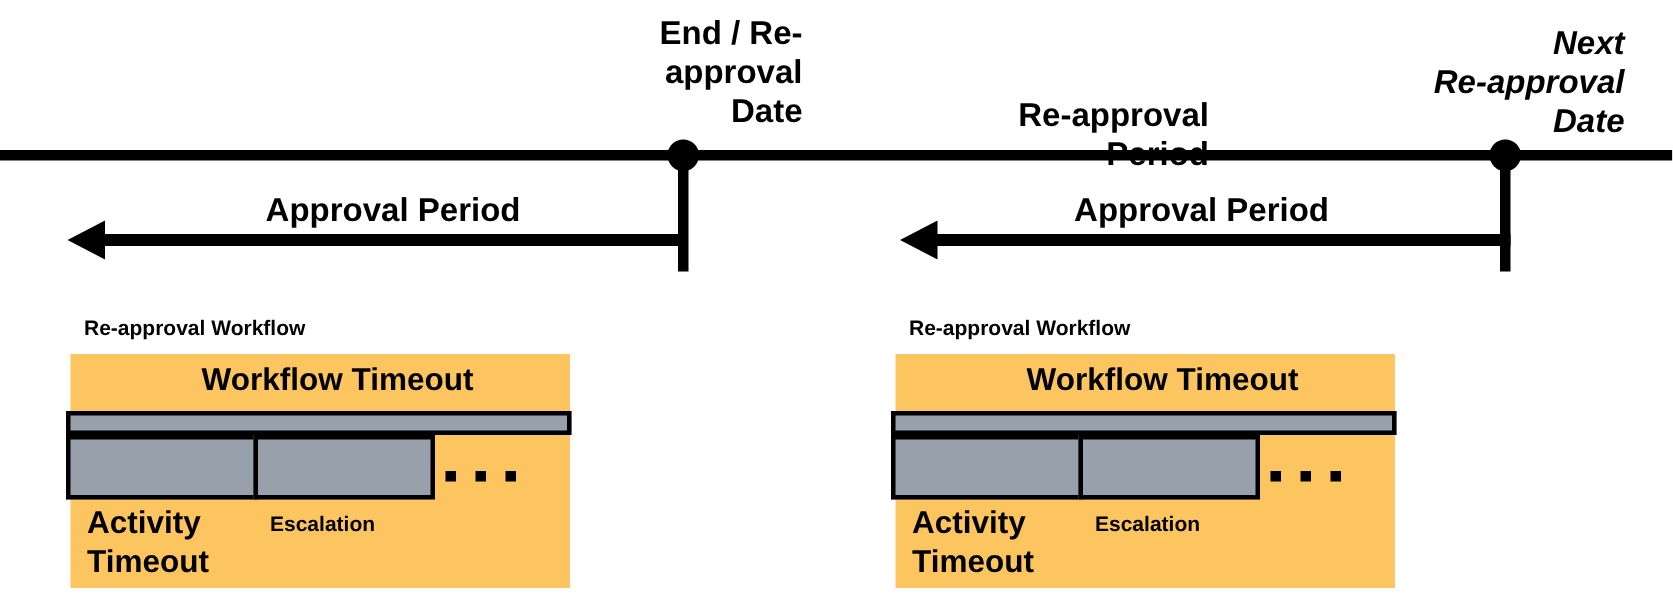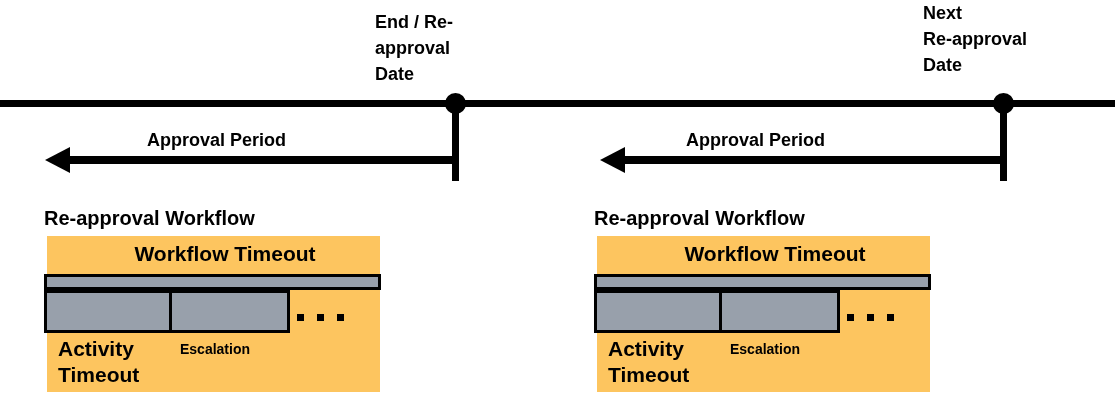--- a/index.html
+++ b/index.html
@@ -1,33 +1,33 @@
 <!DOCTYPE html>
 <html><head>
 <meta charset="utf-8">
 <style>
   html,body{margin:0;padding:0;background:#fff;}
   .stage{
     position:relative;width:1115px;height:408px;background:#ffffff;
     font-family:"Liberation Sans","DejaVu Sans",sans-serif;
     font-weight:bold;color:#000;overflow:hidden;
   }
-  .lbl{position:absolute;font-size:18px;line-height:26px;white-space:pre-line;text-align:left;}
+  .lbl{position:absolute;font-size:22px;line-height:26px;white-space:pre-line;text-align:right;}
   
   .tl-line{position:absolute;left:0;top:100px;width:1115px;height:7px;background:#000;}
   .dot{position:absolute;width:21px;height:21px;border-radius:50%;background:#000;top:93px;}
   .tick{position:absolute;width:7px;height:78px;background:#000;top:103px;}
   
   .shaft{position:absolute;top:156px;height:8px;background:#000;}
   .head{position:absolute;top:147px;width:0;height:0;
         border-top:13px solid transparent;border-bottom:13px solid transparent;
         border-right:25px solid #000;}
   
   .wf{position:absolute;top:205px;width:337px;height:200px;}
-  .wf-title{position:absolute;left:0;top:0;font-size:20px;line-height:26px;white-space:nowrap;}
+  .wf-title{position:absolute;left:12px;top:0;font-size:14px;line-height:26px;white-space:nowrap;}
   .wf-box{position:absolute;left:3px;top:31px;width:333px;height:156px;background:#FDC55F;}
   .wf-timeout{position:absolute;left:3px;top:36px;width:356px;font-size:21px;line-height:26px;text-align:center;}
   .bar{position:absolute;box-sizing:border-box;background:#98A0AB;border:3px solid #000;}
   .bar-long{left:0;top:69px;width:337px;height:16px;}
   .bar-activity{left:0;top:85px;width:128px;height:43px;}
   .bar-escalation{left:125px;top:85px;width:121px;height:43px;}
   .dots{position:absolute;left:253px;top:109px;width:92px;height:8px;}
   .sq{position:absolute;top:0;width:7px;height:7px;background:#000;}
   .sq:nth-child(1){left:0;} .sq:nth-child(2){left:20px;} .sq:nth-child(3){left:40px;}
   .lbl-activity{position:absolute;left:14px;top:131px;width:92px;font-size:21px;line-height:26px;white-space:pre-line;text-align:left;}
@@ -40,23 +40,24 @@
 
   <div class="tl-line"></div>
   <div class="dot" style="left:445px;"></div>
   <div class="dot" style="left:993px;"></div>
   <div class="tick" style="left:452px;"></div>
   <div class="tick" style="left:1000px;"></div>
 
   <div class="lbl" style="left:375px;top:9px;width:160px;">End / Re-
 approval
 Date</div>
-  <div class="lbl" style="left:923px;top:0;width:160px;">Next
+  <div class="lbl" style="left:923px;top:16px;width:160px;font-style:italic;">Next
 Re-approval
 Date</div>
+  <div class="lbl" style="left:606px;top:64px;width:200px;">Re-approval Period</div>
 
   <div class="shaft" style="left:66px;width:392px;"></div>
   <div class="head" style="left:45px;"></div>
   <div class="lbl" style="left:147px;top:127px;width:200px;">Approval Period</div>
 
   <div class="shaft" style="left:621px;width:386px;"></div>
   <div class="head" style="left:600px;"></div>
   <div class="lbl" style="left:686px;top:127px;width:200px;">Approval Period</div>
 
   <div class="wf" style="left:44px;">

